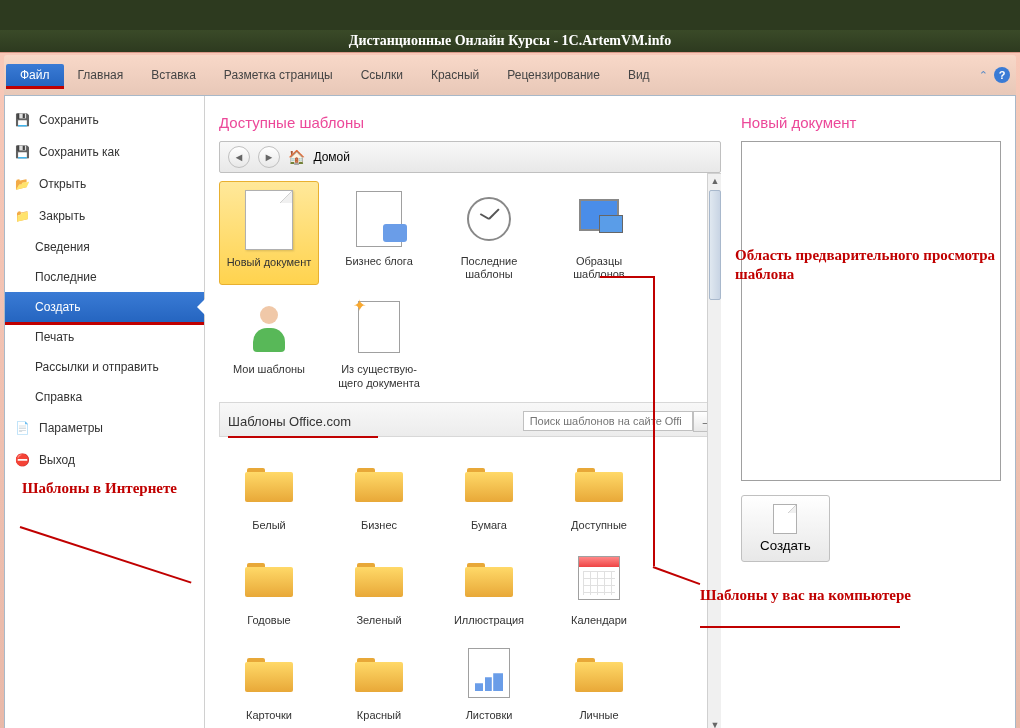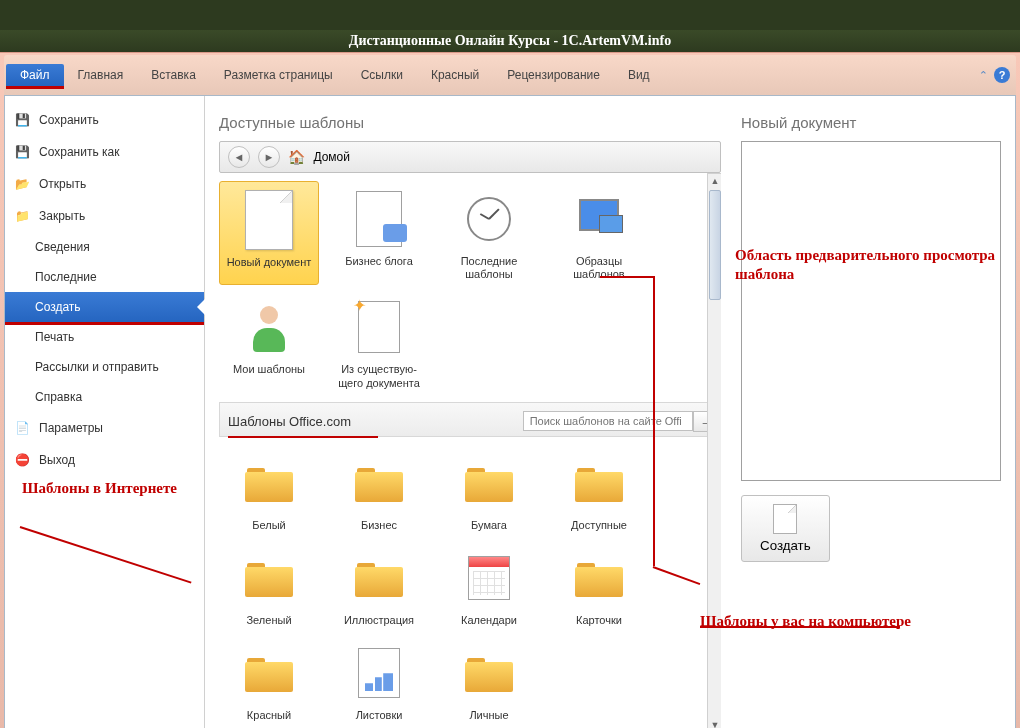--- a/index.html
+++ b/index.html
@@ -17,21 +17,21 @@
 .backstage { flex: 1; display: flex; background: #fff; border: 1px solid #a8b8c8; }
 .backstage-nav { width: 200px; background: #fff; border-right: 1px solid #d0d0d0; padding-top: 8px; position: relative; }
 .nav-item { padding: 8px 12px 8px 30px; color: #333; cursor: pointer; position: relative; display: flex; align-items: center; gap: 8px; }
 .nav-item.icon-item { padding-left: 10px; }
 .nav-item.selected { background: linear-gradient(#3a7bd5, #2565c0); color: #fff; position: relative; }
 .nav-item.selected::after { content: ""; position: absolute; right: -1px; top: 50%; transform: translateY(-50%); width: 0; height: 0; border-top: 8px solid transparent; border-bottom: 8px solid transparent; border-right: 8px solid #fff; }
 .nav-item.selected::before { content: ""; position: absolute; bottom: -3px; left: 0; right: 0; height: 3px; background: #c00000; }
 .nav-icon { width: 16px; height: 16px; display: inline-flex; align-items: center; justify-content: center; }
 .backstage-content { flex: 1; display: flex; padding: 18px 14px; gap: 20px; position: relative; }
 .templates-panel { flex: 1; }
-.panel-title { font-size: 15px; color: #737373; margin-bottom: 10px; }
+.panel-title { font-size: 15px; color: #ec4899; margin-bottom: 10px; }
 .nav-bar { background: linear-gradient(#f8f8f8, #e8e8e8); border: 1px solid #c0c0c0; padding: 4px 8px; display: flex; align-items: center; gap: 8px; border-radius: 2px; }
 .nav-btn { width: 22px; height: 22px; border: 1px solid #c0c0c0; border-radius: 50%; background: linear-gradient(#fff, #e8e8e8); display: flex; align-items: center; justify-content: center; font-size: 11px; color: #666; cursor: pointer; }
 .home-icon { font-size: 14px; }
 .template-grid { display: flex; flex-wrap: wrap; gap: 4px 10px; padding: 8px 0; position: relative; }
 .template-item { width: 100px; text-align: center; cursor: pointer; padding: 4px; border-radius: 3px; }
 .template-item.selected { background: linear-gradient(#ffe89a, #ffd34e); border: 1px solid #e8b030; }
 .template-icon-box { height: 68px; display: flex; align-items: center; justify-content: center; margin-bottom: 2px; }
 .doc-page { width: 48px; height: 60px; background: #fff; border: 1px solid #b0b0b0; box-shadow: 1px 1px 2px rgba(0,0,0,0.15); position: relative; }
 .doc-page.fold::before { content: ""; position: absolute; top: 0; right: 0; width: 12px; height: 12px; background: linear-gradient(135deg, transparent 48%, #d0d0d0 50%, #f0f0f0 52%); }
 .template-label { font-size: 11px; color: #333; line-height: 1.2; }
@@ -227,20 +227,26 @@
               <div class="template-item">
                   <div class="template-icon-box">
                     <div class="folder-icon"></div>
                   </div>
                   <div class="template-label">Доступные</div>
                 </div>
               <div class="template-item">
                   <div class="template-icon-box">
                     <div class="folder-icon"></div>
                   </div>
+                  <div class="template-label">Годовые</div>
+                </div>
+              <div class="template-item">
+                  <div class="template-icon-box">
+                    <div class="folder-icon"></div>
+                  </div>
                   <div class="template-label">Зеленый</div>
                 </div>
               <div class="template-item">
                   <div class="template-icon-box">
                     <div class="folder-icon"></div>
                   </div>
                   <div class="template-label">Иллюстрация</div>
                 </div>
               <div class="template-item">
                   <div class="template-icon-box">
@@ -285,21 +291,21 @@
         <div class="preview-panel">
           <div class="panel-title">Новый документ</div>
           <div class="preview-box"></div>
           <button class="create-btn">
             <span class="create-btn-icon"></span>
             <span>Создать</span>
           </button>
         </div>
 
         <div class="annotation" style="left:530px; top:150px; line-height:1.25;">Область предварительного просмотра шаблона</div>
-        <div class="annotation" style="left:495px; top:516px; line-height:1.25;">Шаблоны у вас на компьютере</div>
+        <div class="annotation" style="left:495px; top:490px; line-height:1.25;">Шаблоны у вас на компьютере</div>
         <div class="anno-line" style="left:495px; top:530px; width:200px; height:2px;"></div>
 
         <div class="anno-line" style="left:395px; top:180px; width:55px; height:2px;"></div>
         <div class="anno-line" style="left:448px; top:180px; width:2px; height:290px;"></div>
         <div class="anno-line" style="left:448px; top:470px; width:50px; height:2px; transform:rotate(20deg); transform-origin:left;"></div>
       </div>
     </div>
   </div>
 
   <div class="annotation" style="left:22px; top:480px;">Шаблоны в Интернете</div>

